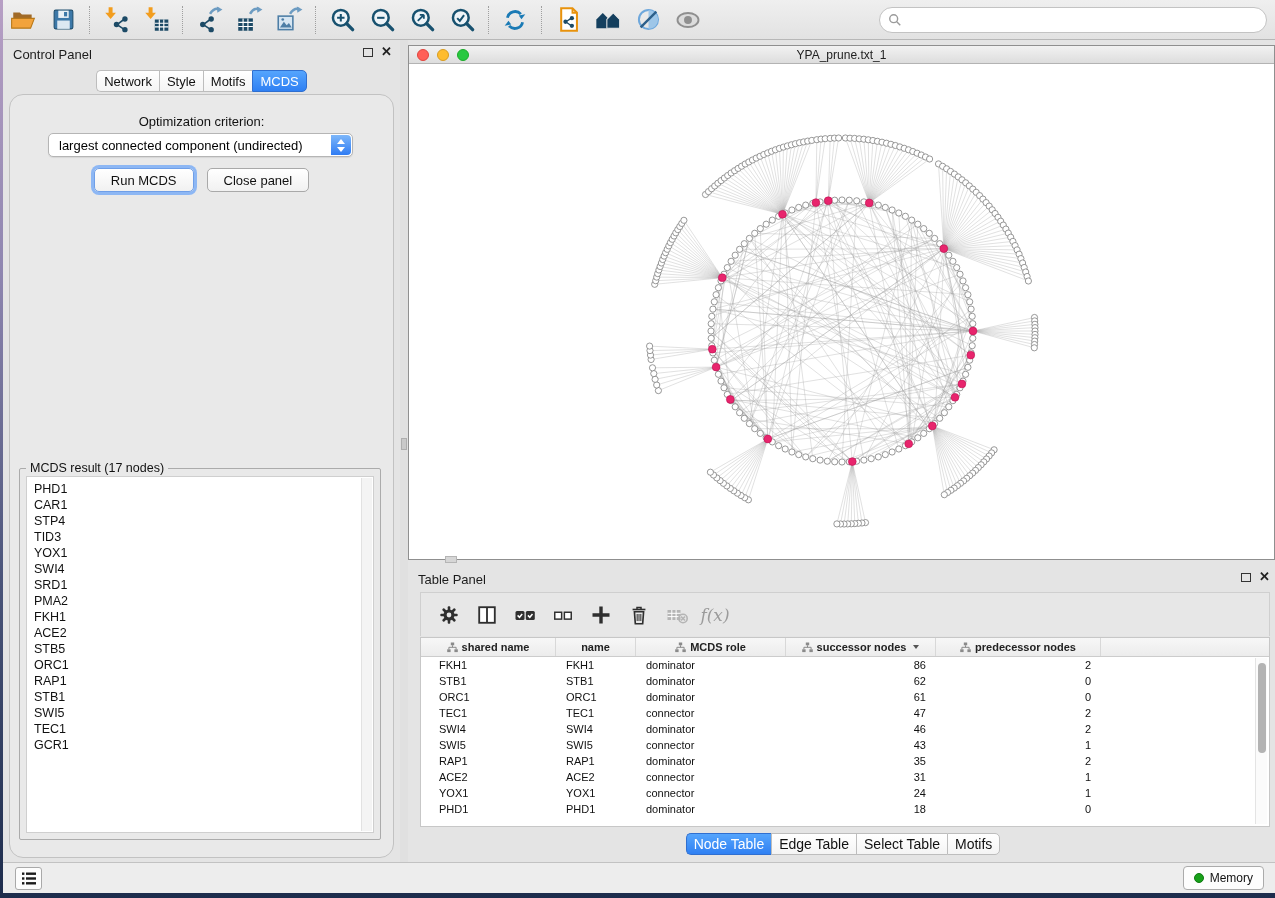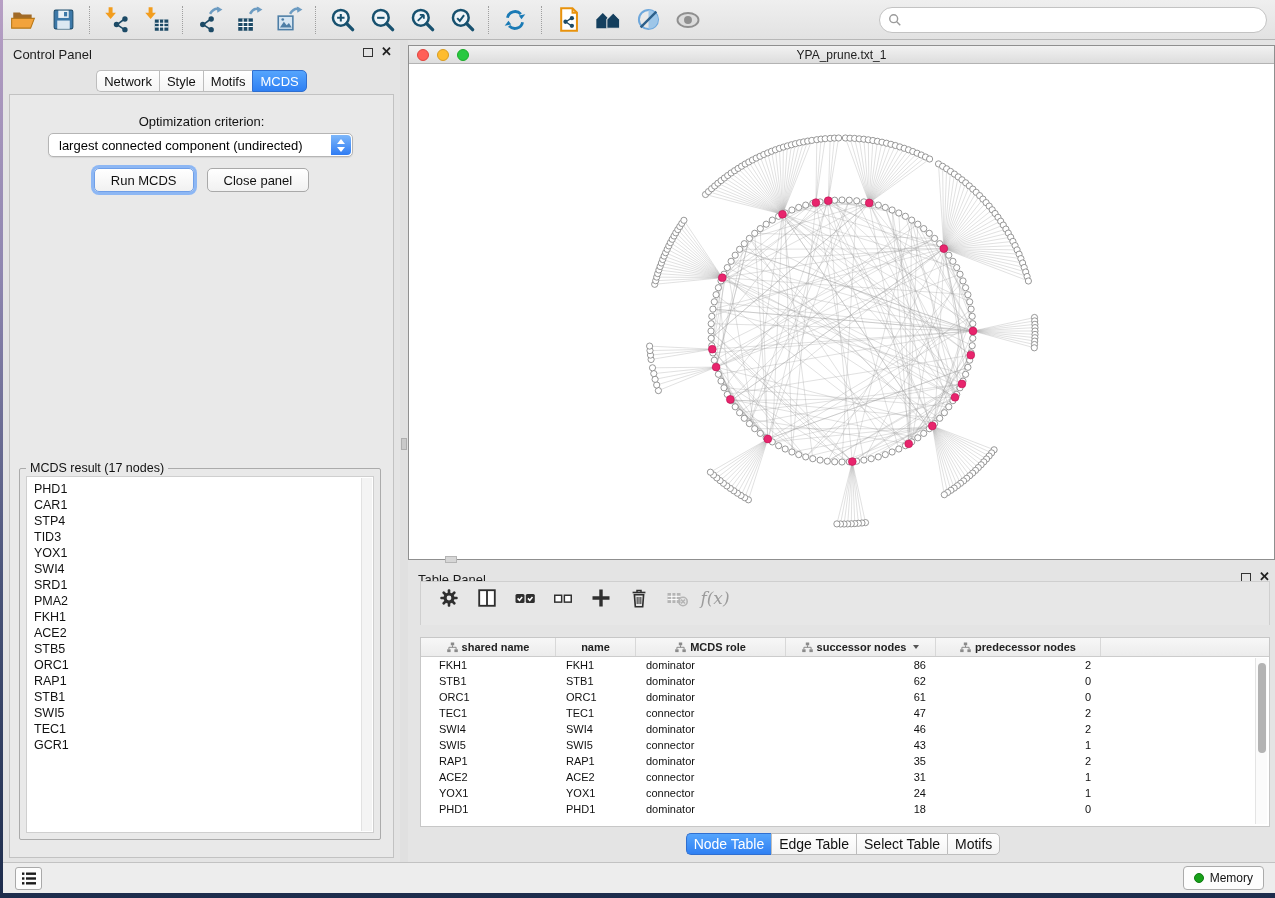--- a/index.html
+++ b/index.html
@@ -22,21 +22,21 @@
   .win-icons { position:absolute; right:8px; top:7px; display:flex; gap:8px; align-items:center; }
   .float-ico { width:10px; height:9px; border:1.5px solid #333; background:transparent; }
   .close-ico { font-size:13px; font-weight:bold; color:#222; line-height:10px; }
 
   .cp-tabs { display:flex; justify-content:center; position:relative; z-index:2; margin-top:2px; }
   .seg-tab { height:22px; padding:0 7px; display:flex; align-items:center; font-size:13px; background:linear-gradient(#ffffff,#f4f4f4); border:1px solid #bdbdbd; border-right:none; color:#111; }
   .seg-tab:first-child { border-radius:5px 0 0 5px; }
   .seg-tab:last-child { border-right:1px solid #bdbdbd; border-radius:0 5px 5px 0; }
   .seg-tab.active { background:linear-gradient(#55a5fd,#2f80f3); color:#fff; border-color:#2f6fd0; }
 
-  .cp-content { position:absolute; left:6px; right:6px; top:54px; bottom:4px; background:#e9e9e9; border:1px solid #c2c2c2; border-radius:0; }
+  .cp-content { position:absolute; left:6px; right:6px; top:54px; bottom:4px; background:#e9e9e9; border:1px solid #c2c2c2; border-radius:14px; }
   .opt-label { text-align:center; margin-top:19px; font-size:13px; color:#111; }
   .combo { position:absolute; left:38px; right:40px; top:38px; height:24px; background:#fff; border:1px solid #b5b5b5; border-radius:5px; display:flex; align-items:center; padding-left:10px; font-size:13px; box-shadow:0 1px 1px rgba(0,0,0,.08); }
   .combo-stepper { position:absolute; right:1px; top:1px; bottom:1px; width:20px; border-radius:0 4px 4px 0; background:linear-gradient(#7db7fa,#2f7cf3); display:flex; flex-direction:column; align-items:center; justify-content:center; gap:3px; }
   .chev-up { width:0; height:0; border-left:4px solid transparent; border-right:4px solid transparent; border-bottom:5px solid #fff; }
   .chev-dn { width:0; height:0; border-left:4px solid transparent; border-right:4px solid transparent; border-top:5px solid #fff; }
   .btn-row { position:absolute; top:73px; left:0; right:0; display:flex; justify-content:center; gap:13px; }
   .mac-btn { height:24px; padding:0 16px; font-size:13px; background:linear-gradient(#ffffff,#f1f1f1); border:1px solid #a9a9a9; border-radius:5px; display:flex; align-items:center; color:#111; }
   .mac-btn.focused { box-shadow:0 0 0 3px rgba(92,156,250,.65); border-color:#6f9fe8; }
 
   .result-group { position:absolute; left:9px; right:12px; top:373px; height:372px; border:1px solid #ababab; border-radius:2px; }
@@ -57,21 +57,21 @@
   .tl { width:12px; height:12px; border-radius:50%; }
   .tl.red { background:#ff5f57; border:1px solid #e0443e; }
   .tl.yellow { background:#febc2e; border:1px solid #d89c20; }
   .tl.green { background:#28c840; border:1px solid #1aab29; }
   .net-title { font-size:12px; color:#222; }
   .net-canvas { position:absolute; left:0; top:18px; right:0; bottom:0; background:#fff; overflow:hidden; }
   .h-grab { position:absolute; left:442px; top:556px; width:12px; height:7px; background:#d6d6d6; border:1px solid #b5b5b5; }
 
   
   .table-panel { position:absolute; left:405px; top:565px; width:870px; height:295px; background:#e4e4e4; }
-  .tp-toolbar { position:absolute; left:12px; right:8px; top:16px; height:44px; background:#e7e7e7; border:1px solid #cfcfcf; border-bottom:none; display:flex; padding-left:12px; gap:6px; }
+  .tp-toolbar { position:absolute; left:12px; right:8px; top:27px; height:44px; background:#e7e7e7; border:1px solid #cfcfcf; border-bottom:none; display:flex; align-items:center; padding-left:12px; gap:6px; }
   .tp-btn { width:32px; height:32px; display:flex; align-items:center; justify-content:center; }
   .fx { font-family:"DejaVu Serif", serif; font-style:italic; font-size:17px; color:#9b9b9b; }
 
   .node-table { position:absolute; left:12px; right:8px; top:72px; height:190px; background:#fff; border:1px solid #c7c7c7; overflow:hidden; }
   .nt-header { display:flex; height:19px; background:linear-gradient(#f7f7f7,#ececec); border-bottom:1px solid #cccccc; }
   .nt-hcell { display:flex; align-items:center; justify-content:center; gap:4px; font-size:11px; color:#222; border-right:1px solid #d8d8d8; position:relative; flex:0 0 auto;font-weight:bold; }
   .sort-chev { width:0; height:0; border-left:3.5px solid transparent; border-right:3.5px solid transparent; border-top:4.5px solid #555; margin-left:3px; }
   .nt-row { display:flex; height:16px; align-items:center; }
   .nt-cell { font-size:11px; color:#111; flex:0 0 auto; white-space:nowrap; overflow:hidden; }
   .nt-scroll { position:absolute; top:20px; bottom:2px; right:2px; width:12px; background:#fbfbfb; border-left:1px solid #e4e4e4; }

